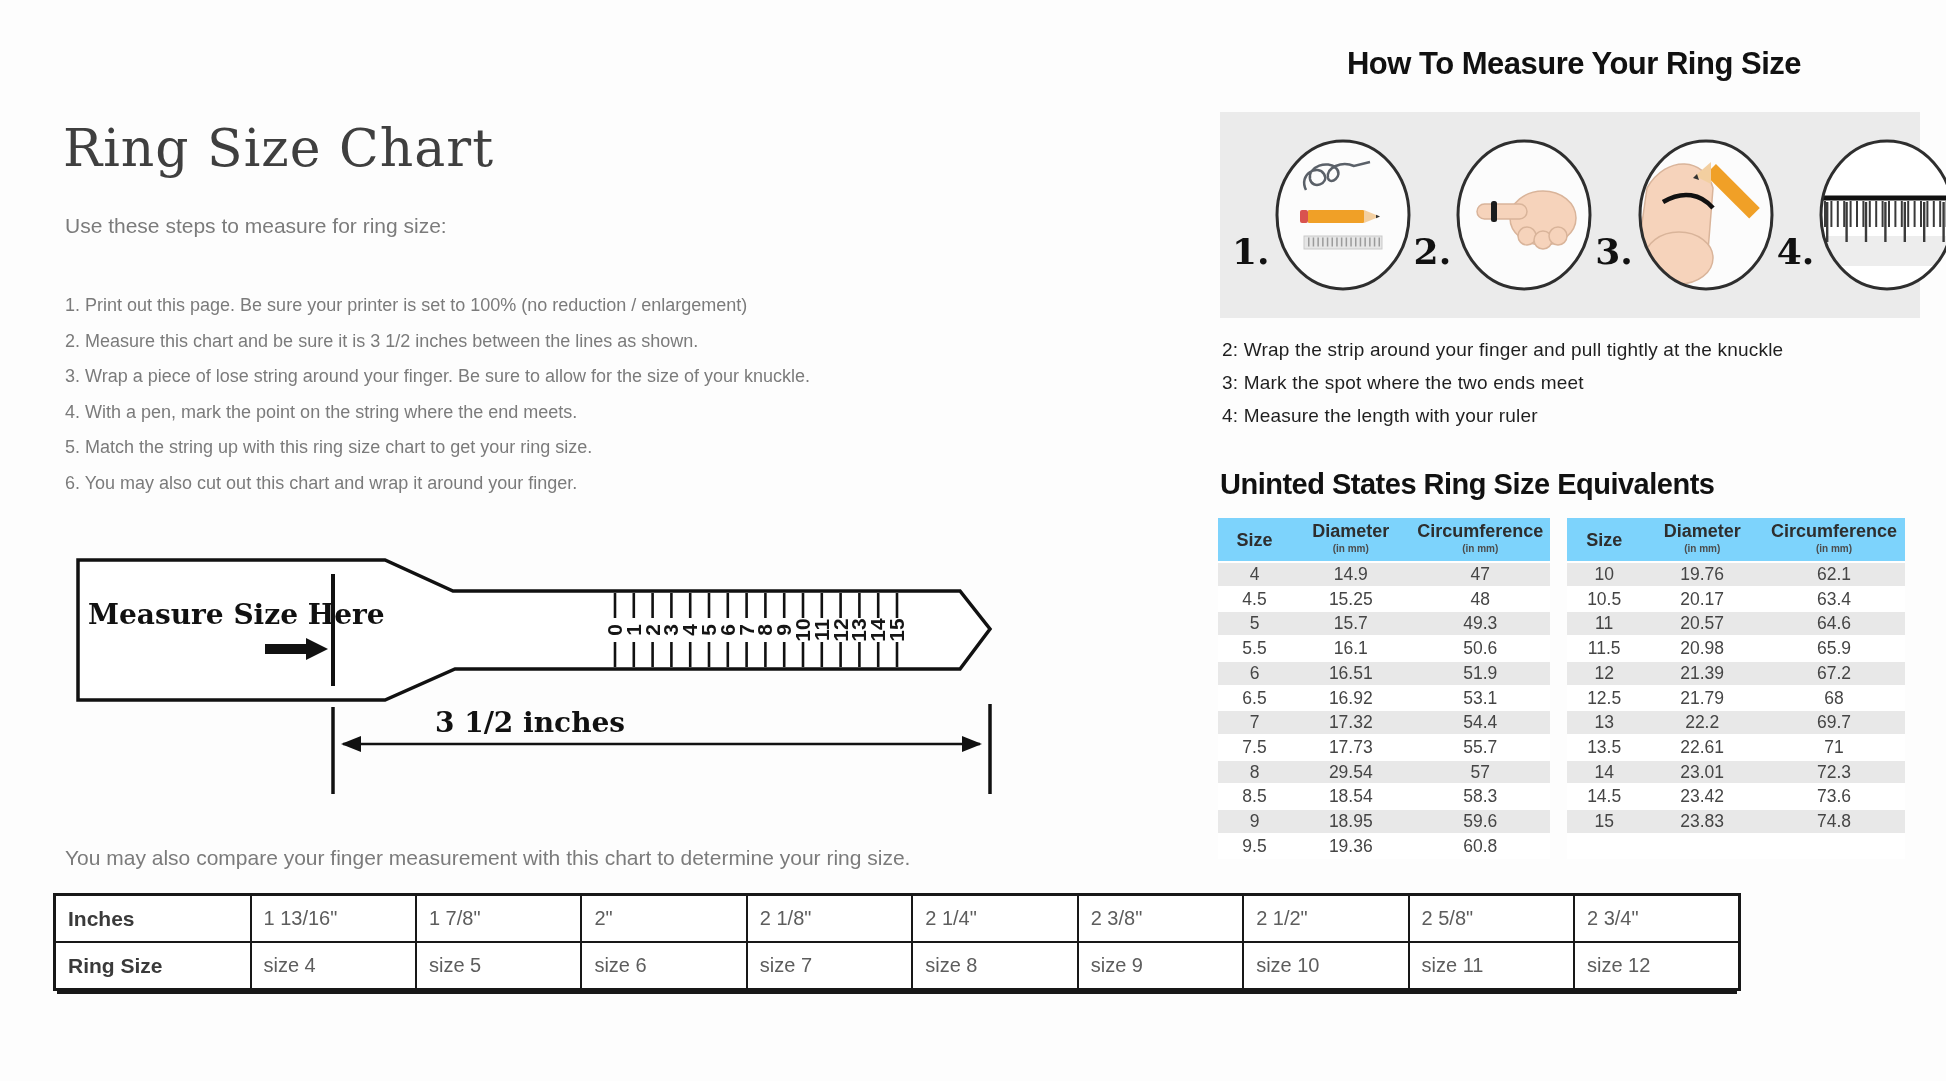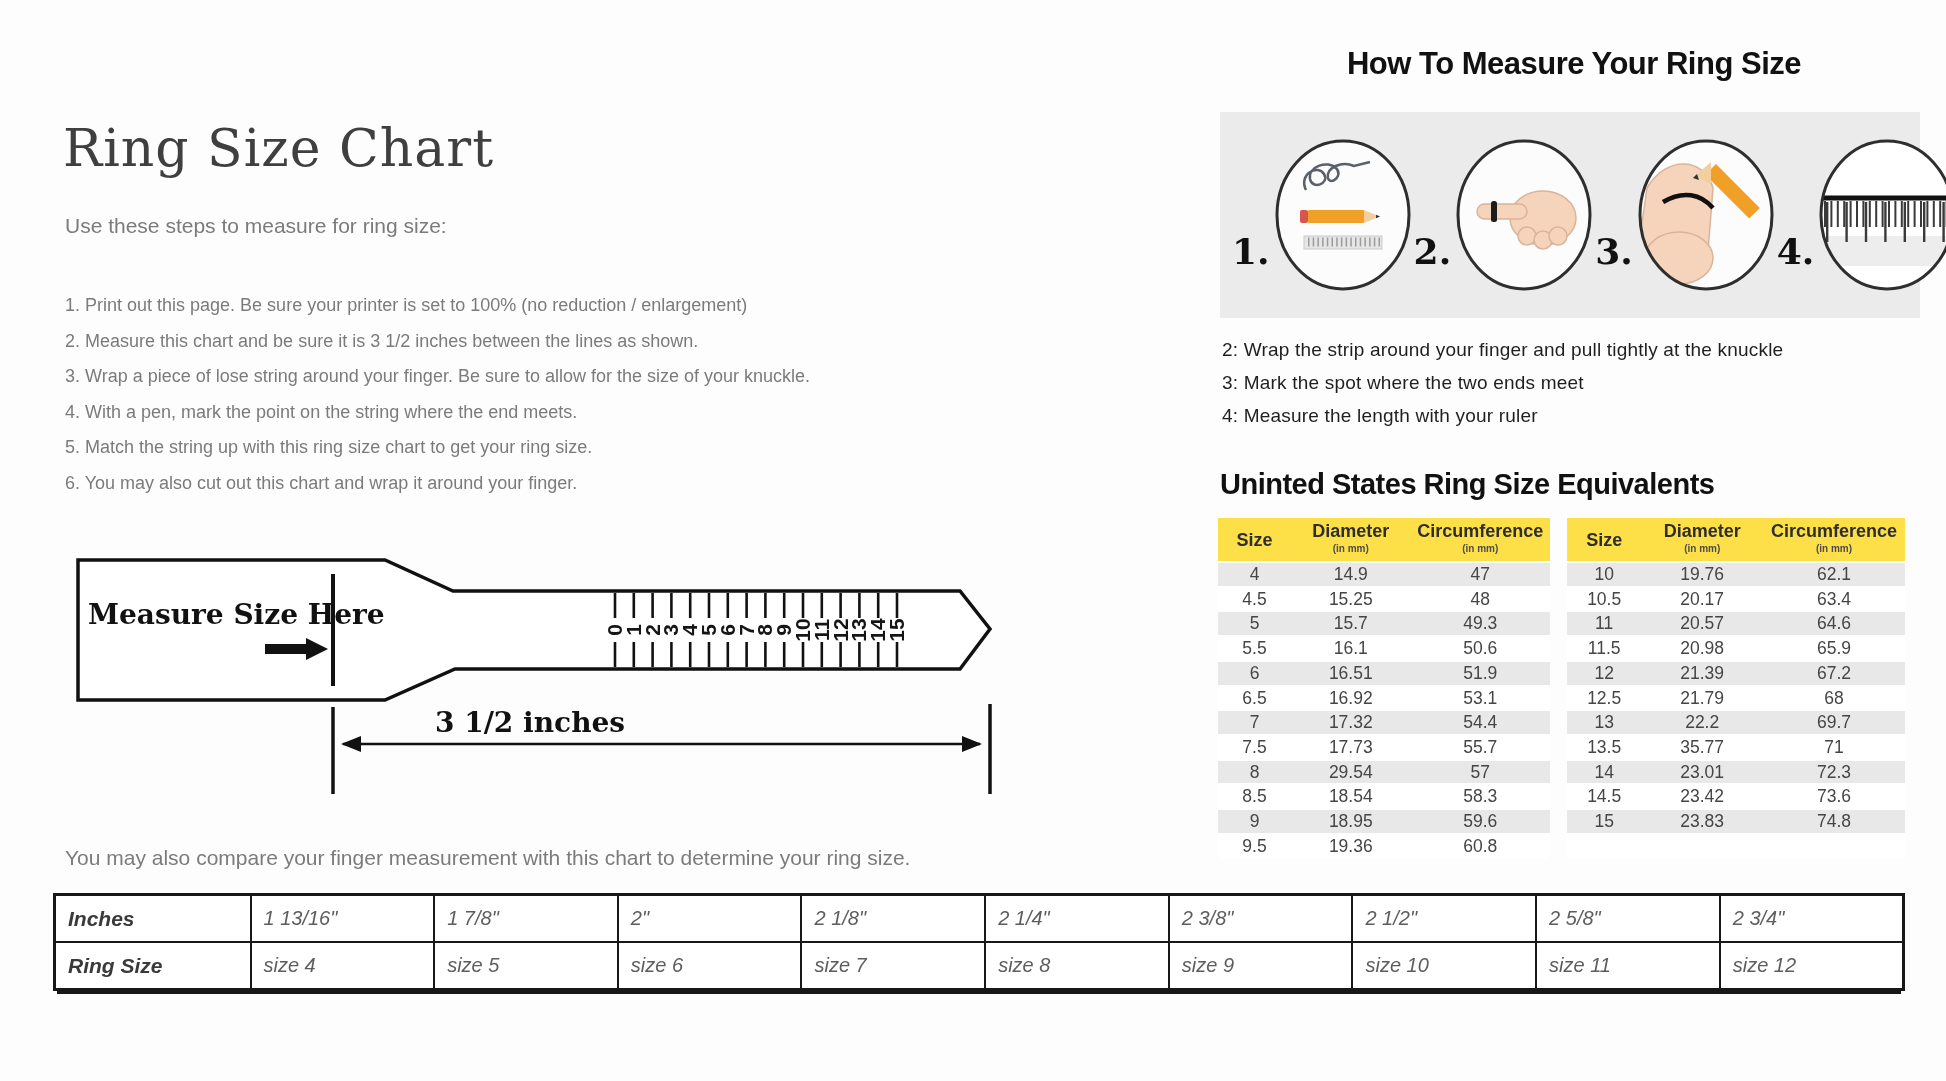--- a/index.html
+++ b/index.html
@@ -12,23 +12,23 @@
   .intro-text{position:absolute;left:65px;top:214px;margin:0;font-size:21px;color:#7b7b7b;}
   .instruction-list{position:absolute;left:65px;top:288px;margin:0;font-size:18px;color:#7b7b7b;}
   .instruction-list .step-line{line-height:35.5px;white-space:nowrap;}
   .compare-note{position:absolute;left:65px;top:846px;margin:0;font-size:21px;color:#7b7b7b;}
 
   .ruler-svg{position:absolute;left:60px;top:552px;}
   .ruler-svg text{font-family:"DejaVu Serif",serif;}
   .ruler-svg .tick-num{font-family:"Liberation Sans",sans-serif;font-weight:bold;font-size:21px;fill:#151515;}
 
   
-  .comparison-table{position:absolute;left:53px;top:893px;width:1852px;border-collapse:collapse;
+  .comparison-table{position:absolute;left:53px;top:893px;width:1688px;border-collapse:collapse;
                     table-layout:fixed;background:#fff;border:3px solid #181818;
-                    box-shadow:0 7px 0 -4px #181818;font-style:italic;}
+                    box-shadow:0 7px 0 -4px #181818;}
   .comparison-table th,.comparison-table td{border:2px solid #181818;height:45px;
                     padding:0 0 0 12px;text-align:left;font-size:20px;}
   .comparison-table th{font-weight:bold;color:#3a3a3a;font-size:21px;}
   .comparison-table td{color:#5d5d5d;}
   .comparison-table col.first{width:196px;}
 
   
   .right-col{position:absolute;left:1220px;top:0;width:700px;}
   .howto-title{position:absolute;left:0;top:42px;width:700px;margin:4px;text-align:center;
                font-size:31px;font-weight:bold;color:#111;letter-spacing:-0.5px;}
@@ -39,21 +39,21 @@
                margin:0 0 22px -2px;}
   .howto-steps{position:absolute;left:2px;top:333px;font-size:19px;color:#1f1f1f;letter-spacing:0.2px;}
   .howto-steps .howto-line{line-height:33px;white-space:nowrap;}
   .equivalents-title{position:absolute;left:0;top:468px;width:700px;margin:0;text-align:left;
                      font-size:29px;font-weight:bold;color:#111;letter-spacing:-0.5px;}
 
   .eq-wrap{position:absolute;left:-2px;top:518px;width:692px;display:flex;}
   .eq-table{border-collapse:collapse;background:#fff;}
   .eq-table.left{width:332px;margin-right:17px;}
   .eq-table.right{width:338px;}
-  .eq-table thead th{background:#fde047;color:#2e2e2e;font-size:18px;font-weight:bold;
+  .eq-table thead th{background:#7dd3fc;color:#2e2e2e;font-size:18px;font-weight:bold;
                      padding:3px 0 2px 0;height:38px;vertical-align:middle;line-height:17px;border-bottom:2px solid #fff;}
   .eq-table thead .unit{display:block;font-size:10px;font-weight:bold;color:#4c4c4c;letter-spacing:0;text-align:center;}
   .eq-table td{height:22.7px;line-height:22.7px;padding:0;text-align:center;font-size:17.5px;
                color:#454545;border-bottom:2px solid #fff;}
   .eq-table tbody tr:nth-child(odd) td{background:#e8e8e8;}
   .eq-table col.c1{width:22%;} .eq-table col.c2{width:36%;} .eq-table col.c3{width:42%;}
 </style>
 </head>
 <body>
 
@@ -386,21 +386,21 @@
               <td>21.79</td>
               <td>68</td>
             </tr>
             <tr>
               <td>13</td>
               <td>22.2</td>
               <td>69.7</td>
             </tr>
             <tr>
               <td>13.5</td>
-              <td>35.77</td>
+              <td>22.61</td>
               <td>71</td>
             </tr>
             <tr>
               <td>14</td>
               <td>23.01</td>
               <td>72.3</td>
             </tr>
             <tr>
               <td>14.5</td>
               <td>23.42</td>

